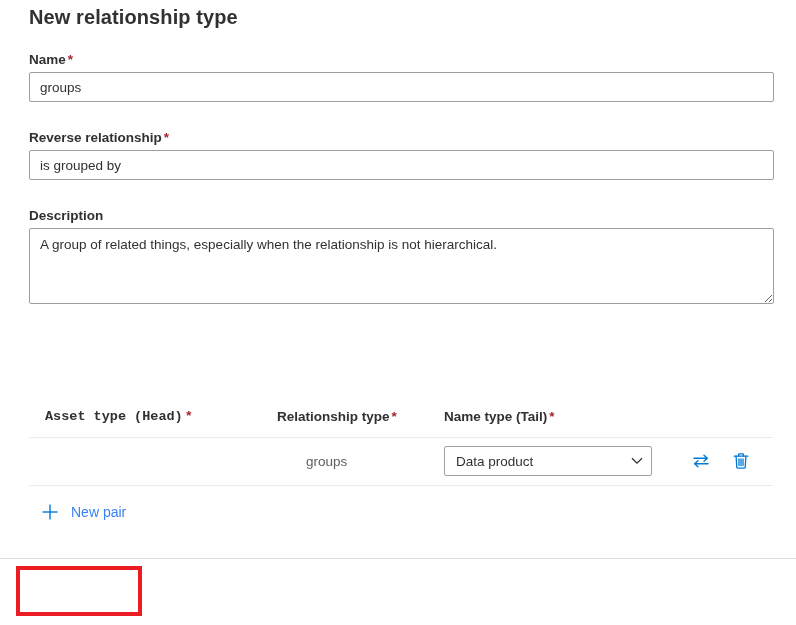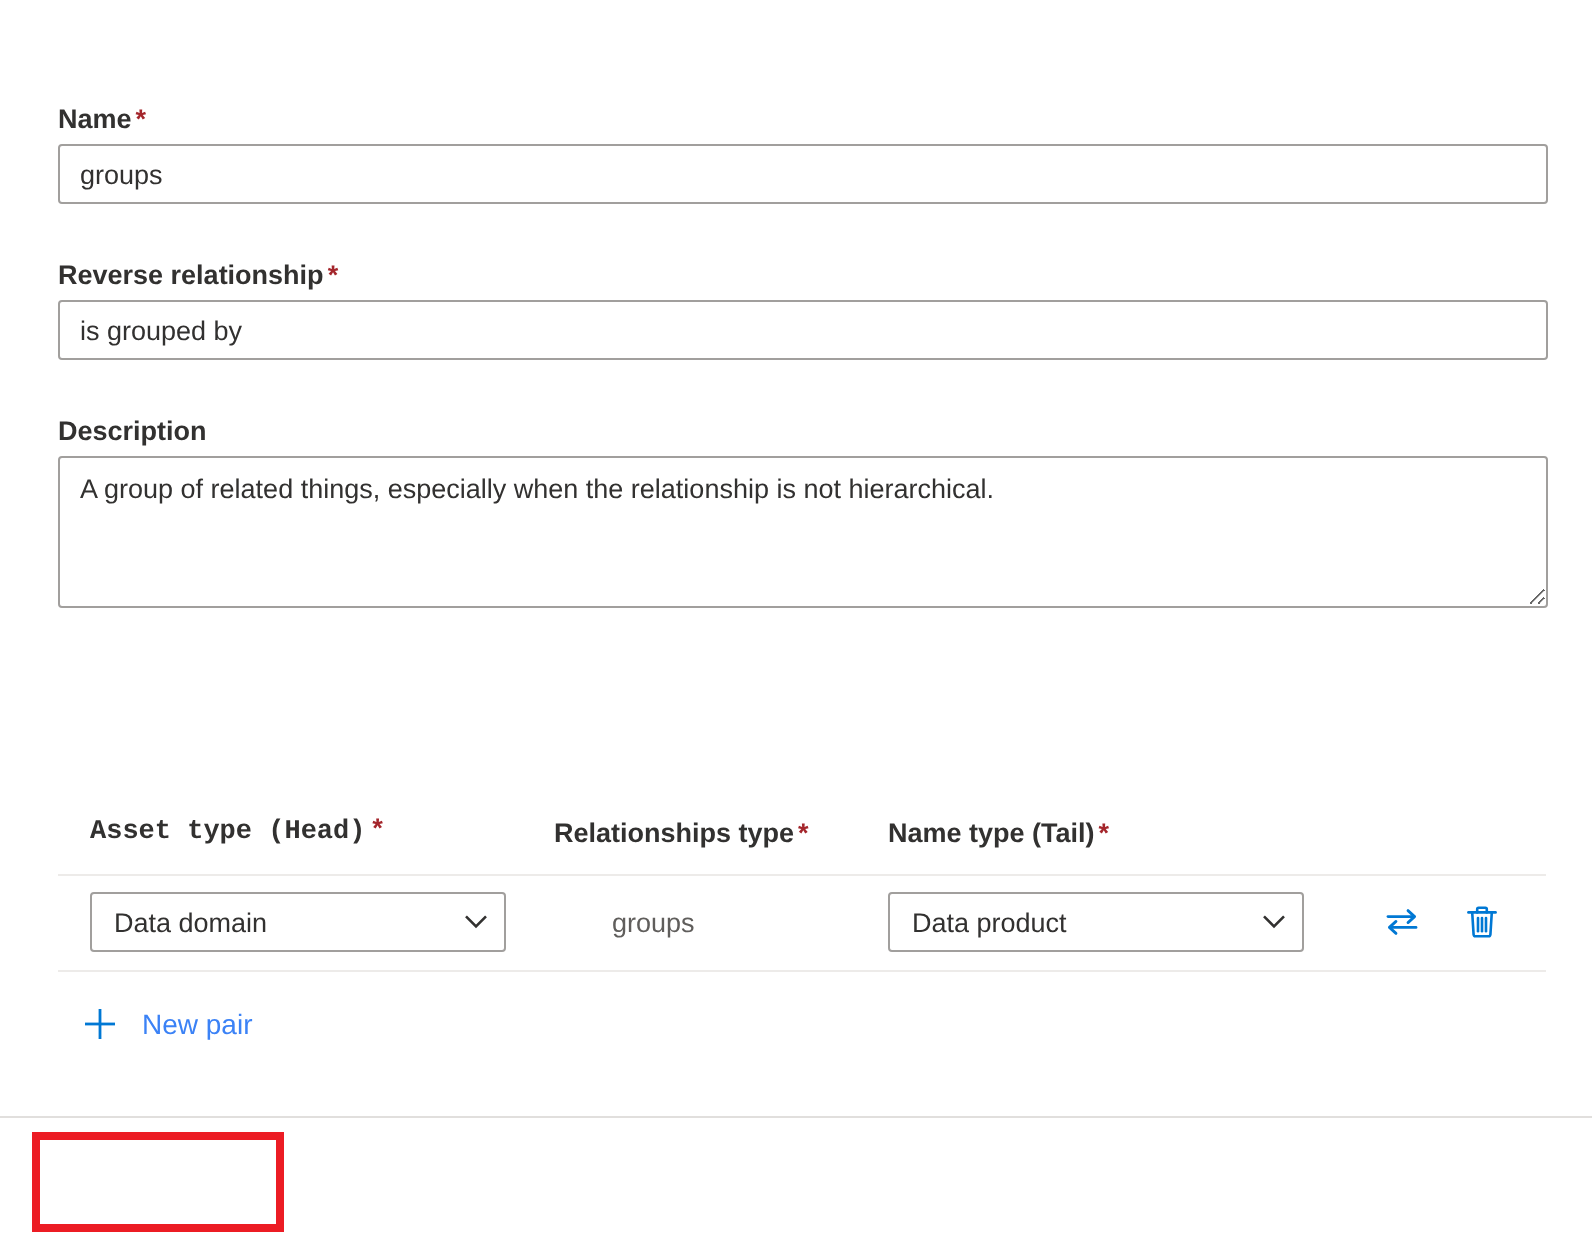--- a/index.html
+++ b/index.html
@@ -226,20 +226,21 @@
     pointer-events: none;
   }
 </style>
 </head>
 <body>
 
 <div class="panel">
 
   <div class="panel-body">
 
+    <div class="page-title">New relationship type</div>
 
     <div class="field" style="top:52px;">
       <label class="field-label">
         <span>Name</span><span class="req">*</span>
       </label>
       <input class="text-input" type="text" value="groups" style="">
     </div>
 
     <div class="field" style="top:208px;">
       <label class="field-label">
@@ -254,37 +255,29 @@
       </label>
       <input class="text-input" type="text" value="is grouped by" style="">
     </div>
 
 
     <div class="rel-headers">
       <div class="col col-head">
         <span>Asset type (Head)</span><span class="req">*</span>
       </div>
       <div class="col col-mid">
-        <span>Relationships type</span><span class="req">*</span>
+        <span>Relationship type</span><span class="req">*</span>
       </div>
       <div class="col col-tail">
         <span>Name type (Tail)</span><span class="req">*</span>
       </div>
     </div>
 
     <div class="rel-row">
 
-      <div class="dropdown dd-head">
-        <span class="dd-text">Data domain</span>
-        <span class="dd-chevron">
-          <svg width="12" height="8" viewBox="0 0 12 8" aria-hidden="true">
-            <path d="M1 1.2 L6 6.2 L11 1.2" stroke="#323130" stroke-width="1.3" fill="none"></path>
-          </svg>
-        </span>
-      </div>
 
       <div class="rel-static">groups</div>
 
       <div class="dropdown dd-tail">
         <span class="dd-text">Data product</span>
         <span class="dd-chevron">
           <svg width="12" height="8" viewBox="0 0 12 8" aria-hidden="true">
             <path d="M1 1.2 L6 6.2 L11 1.2" stroke="#323130" stroke-width="1.3" fill="none"></path>
           </svg>
         </span>

